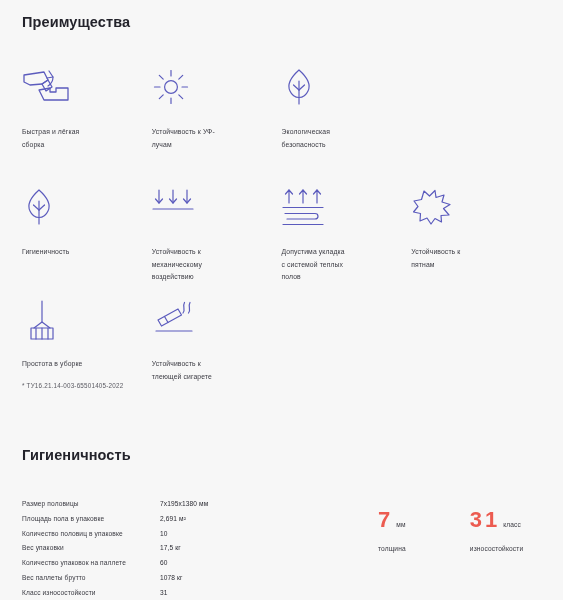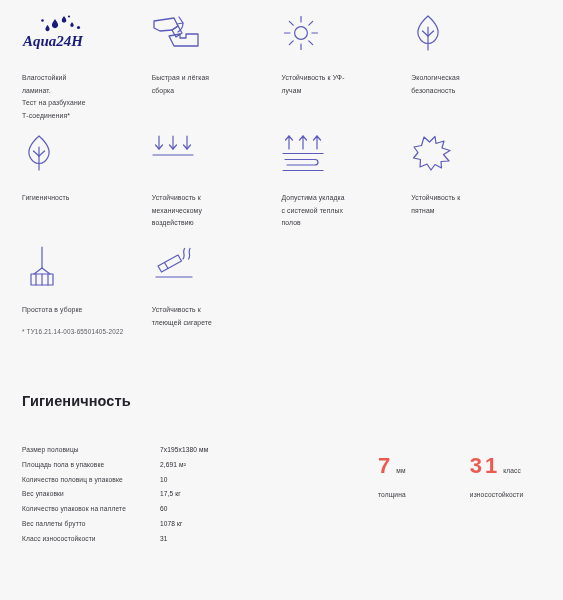--- a/index.html
+++ b/index.html
@@ -133,45 +133,24 @@
     margin-top: 14px;
     letter-spacing: 0.15px;
   }
 </style>
 </head>
 <body>
 
 <div class="page">
 
   <section class="section-advantages">
+    <h2 class="section-title">Преимущества</h2>
 
     <div class="adv-row row-1">
 
-      <div class="adv-item">
-        <div class="adv-icon">
-          <svg width="78" height="40" viewBox="0 0 78 40" aria-hidden="true">
-            <g fill="#1b1b7a">
-              <path d="M33 5 c1.6 2.2 3.1 4.4 3.1 6.1 0 1.8-1.4 3.1-3.1 3.1 -1.7 0-3.1-1.3-3.1-3.1 0-1.7 1.5-3.9 3.1-6.1z"></path>
-              <path d="M42 2 c1.2 1.6 2.3 3.2 2.3 4.4 0 1.3-1 2.2-2.3 2.2 -1.2 0-2.2-0.9-2.2-2.2 0-1.2 1-2.8 2.2-4.4z"></path>
-              <path d="M25.5 11 c1.1 1.5 2.1 3 2.1 4.1 0 1.2-0.9 2.1-2.1 2.1 -1.2 0-2.1-0.9-2.1-2.1 0-1.1 1-2.6 2.1-4.1z"></path>
-              <path d="M50 8 c0.9 1.2 1.7 2.4 1.7 3.3 0 1-0.7 1.7-1.7 1.7 -0.9 0-1.7-0.7-1.7-1.7 0-0.9 0.8-2.1 1.7-3.3z"></path>
-              <circle cx="56.5" cy="13.5" r="1.6"></circle>
-              <circle cx="20.5" cy="6.5" r="1.3"></circle>
-              <circle cx="47" cy="2.5" r="1.1"></circle>
-            </g>
-            <g fill="#1b1b7a" font-family="'Liberation Serif', serif" font-style="italic" font-weight="bold" font-size="15">
-              <text x="1" y="32">Aqua24H</text>
-            </g>
-          </svg>
-        </div>
-        <div class="adv-label">Влагостойкий
-ламинат.
-Тест на разбухание
-Т-соединения*</div>
-      </div>
 
       <div class="adv-item">
         <div class="adv-icon">
           <svg width="52" height="40" viewBox="0 0 52 40" fill="none" stroke="#5b5bbd" stroke-width="1.3" stroke-linejoin="round" stroke-linecap="round" aria-hidden="true">
             <path d="M2 7 L22 4 L26 12 L20 16 L8 17 L2 14 Z"></path>
             <path d="M20 16 L26 12 L30 19 L24 23 Z"></path>
             <path d="M17 22 L28 20 L28 24 L34 24 L34 20 L46 20 L46 32 L22 32 Z"></path>
             <path d="M27 3 L31 9 L25 10" stroke-width="1.2"></path>
             <path d="M31 9 C31 13 29 16 26 18" stroke-width="1.2"></path>
           </svg>

